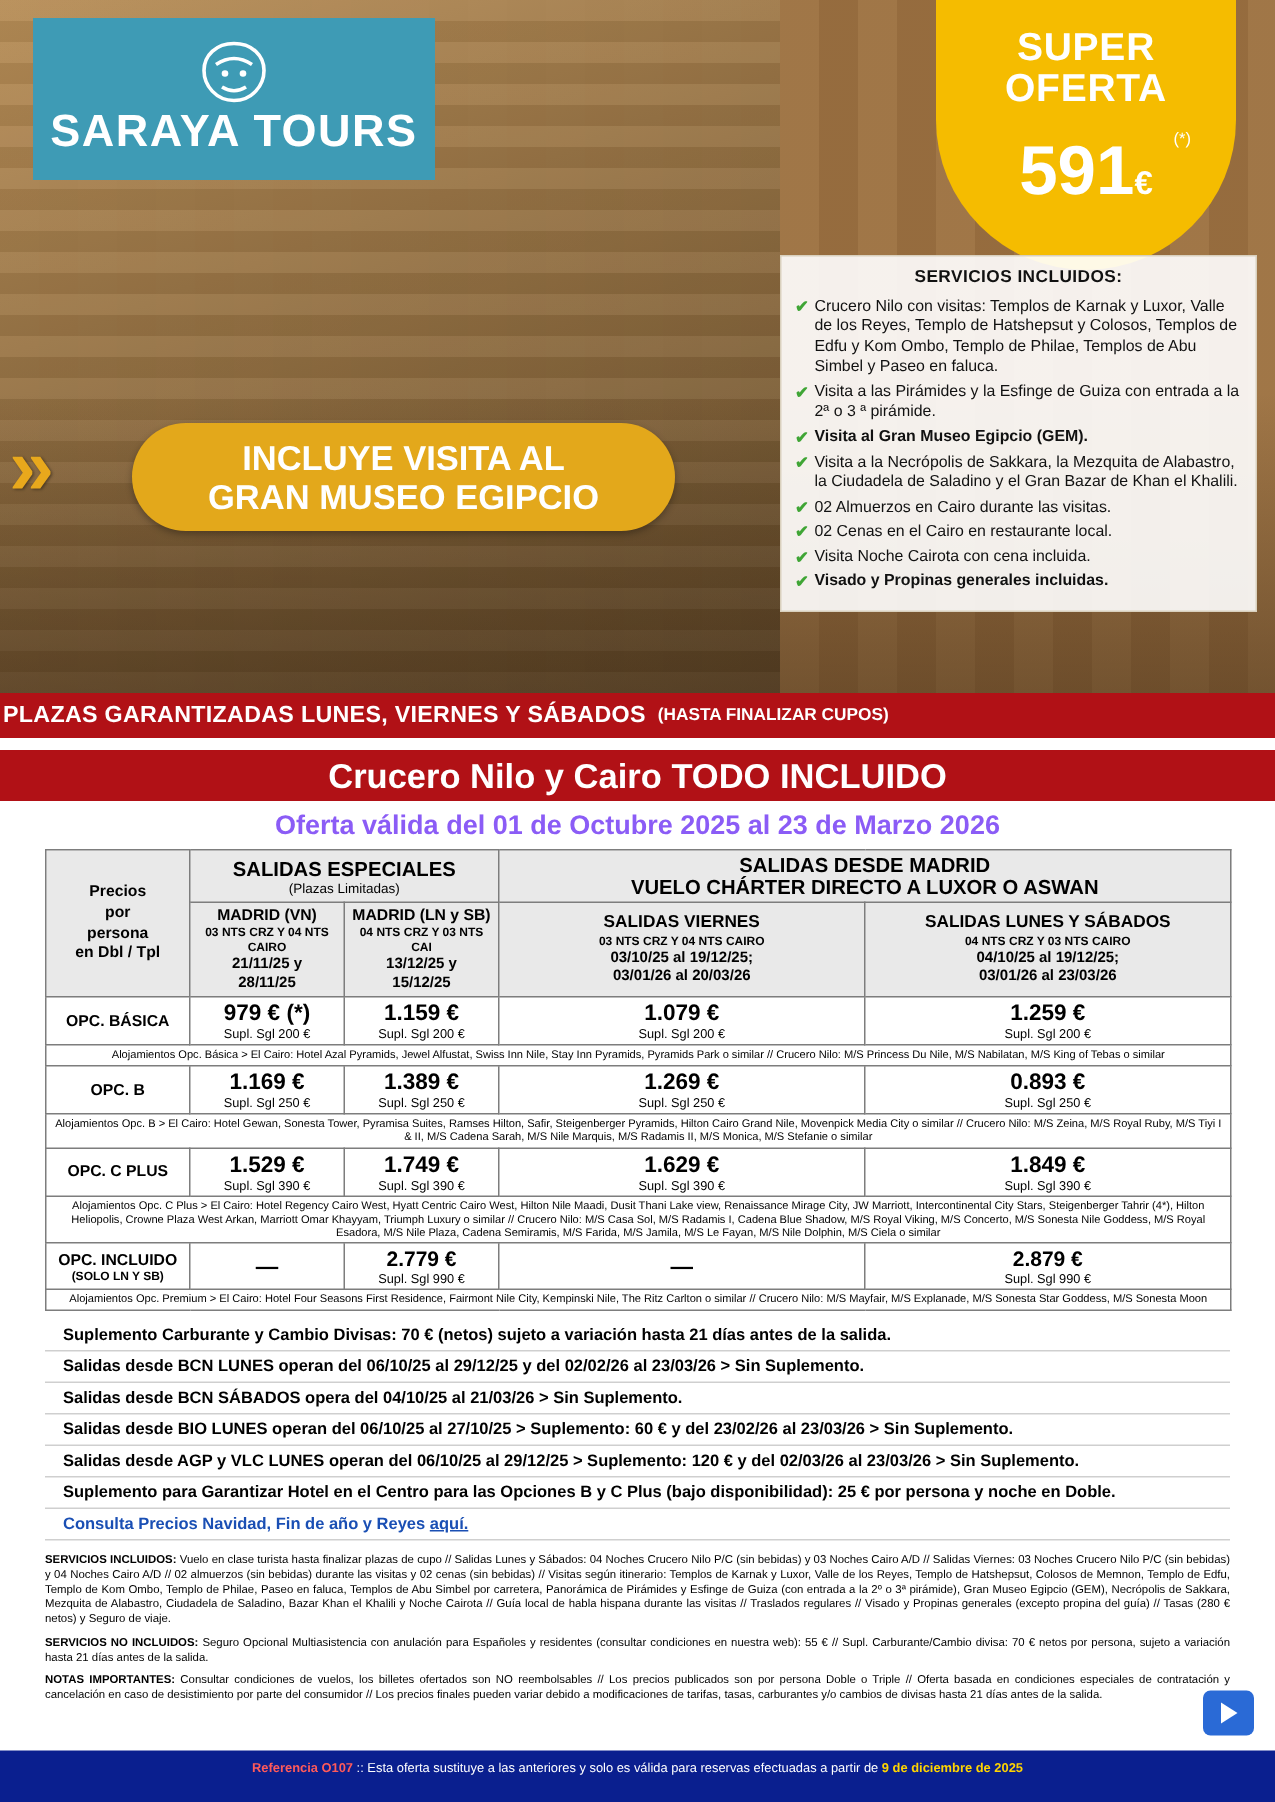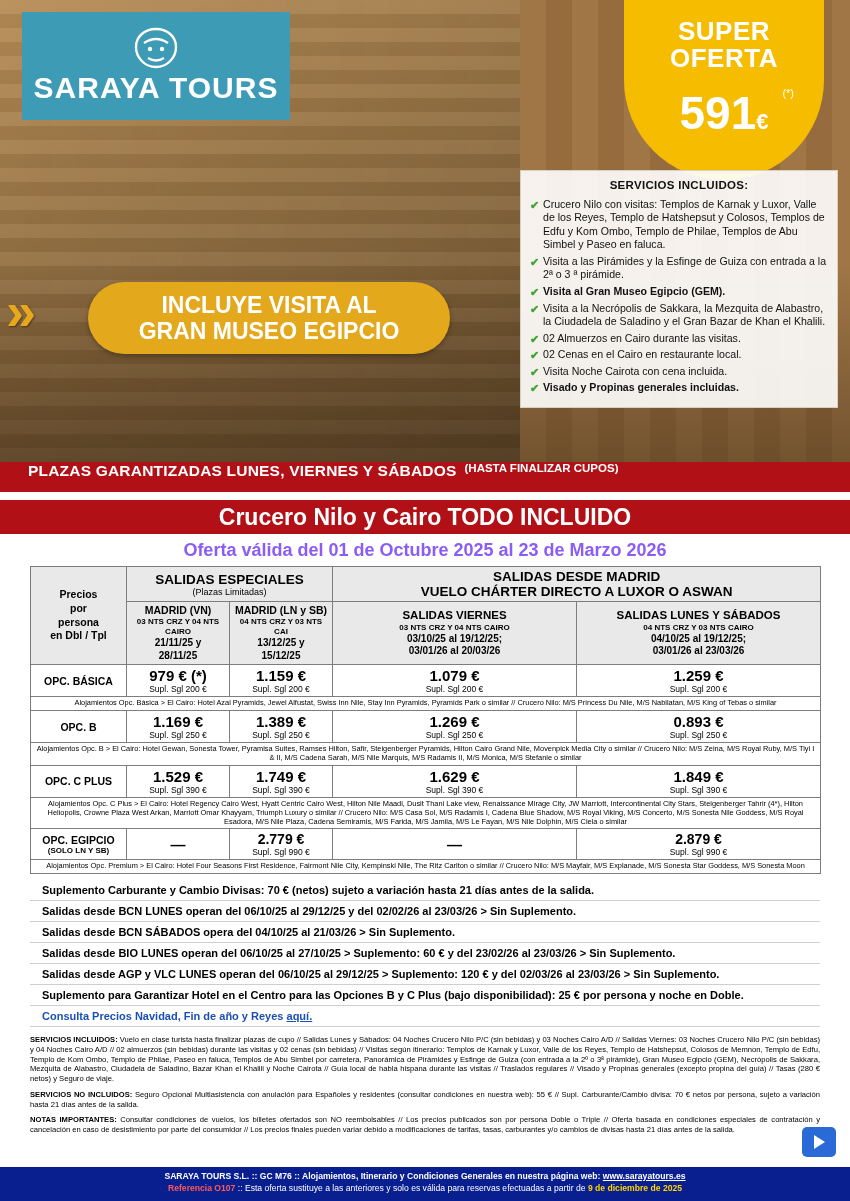--- a/index.html
+++ b/index.html
@@ -90,21 +90,21 @@
     font-size:10.6px; line-height:1.28; color:#111;
   }
   .svc h4{ margin:0 0 5px 0; font-size:11.5px; text-align:center; letter-spacing:0.3px;}
   .svc ul{ list-style:none; margin:0; padding:0; }
   .svc li{ position:relative; padding-left:13px; margin-bottom:3px; }
   .svc li .tick{ position:absolute; left:0; top:0px; color:#3fa535; font-weight:bold; font-size:11px;}
 
   
   .band-guar{
     width:850px; height:30px; background:#b11116; color:#fff;
-    display:flex; padding-left:28px; gap:8px;
+    display:flex; align-items:center; padding-left:2px; gap:8px;
   }
   .band-guar .t1{ font-size:15.5px; font-weight:bold; letter-spacing:.2px;}
   .band-guar .t2{ font-size:11.5px; font-weight:bold; }
   .band-white{
     width:850px; height:8px; background:#fff;
   }
   .band-cruise{
     width:850px; height:34px; background:#b11116; color:#fff;
     display:flex; align-items:center; justify-content:center;
     font-size:23px; font-weight:bold;
@@ -338,21 +338,21 @@
             <div class="p">1.849 €</div>
             <div class="s">Supl. Sgl 390 €</div>
           </td>
   </tr>
   <tr class="noteRow">
           <td colspan="5">Alojamientos Opc. C Plus &gt; El Cairo: Hotel Regency Cairo West, Hyatt Centric Cairo West, Hilton Nile Maadi, Dusit Thani Lake view, Renaissance Mirage City, JW Marriott, Intercontinental City Stars, Steigenberger Tahrir (4*), Hilton Heliopolis, Crowne Plaza West Arkan, Marriott Omar Khayyam, Triumph Luxury o similar // Crucero Nilo: M/S Casa Sol, M/S Radamis I, Cadena Blue Shadow, M/S Royal Viking, M/S Concerto, M/S Sonesta Nile Goddess, M/S Royal Esadora, M/S Nile Plaza, Cadena Semiramis, M/S Farida, M/S Jamila, M/S Le Fayan, M/S Nile Dolphin, M/S Ciela o similar</td>
         </tr>
 
   <tr>
     <td class="opt">
-      <div>OPC. EGIPCIO</div>
+      <div>OPC. INCLUIDO</div>
       <div style="font-size:8px">(SOLO LN Y SB)</div>
     </td>
     <td class="cell">
             <div class="dash">—</div>
           </td>
     <td class="cell">
             <div class="p sm">2.779 €</div>
             <div class="s">Supl. Sgl 990 €</div>
           </td>
     <td class="cell">
@@ -386,19 +386,16 @@
   <p><b>SERVICIOS INCLUIDOS:</b><span> Vuelo en clase turista hasta finalizar plazas de cupo // Salidas Lunes y Sábados: 04 Noches Crucero Nilo P/C (sin bebidas) y 03 Noches Cairo A/D // Salidas Viernes: 03 Noches Crucero Nilo P/C (sin bebidas) y 04 Noches Cairo A/D // 02 almuerzos (sin bebidas) durante las visitas y 02 cenas (sin bebidas) // Visitas según itinerario: Templos de Karnak y Luxor, Valle de los Reyes, Templo de Hatshepsut, Colosos de Memnon, Templo de Edfu, Templo de Kom Ombo, Templo de Philae, Paseo en faluca, Templos de Abu Simbel por carretera, Panorámica de Pirámides y Esfinge de Guiza (con entrada a la 2º o 3ª pirámide), Gran Museo Egipcio (GEM), Necrópolis de Sakkara, Mezquita de Alabastro, Ciudadela de Saladino, Bazar Khan el Khalili y Noche Cairota // Guía local de habla hispana durante las visitas // Traslados regulares // Visado y Propinas generales (excepto propina del guía) // Tasas (280 € netos) y Seguro de viaje.</span></p>
   <p><b>SERVICIOS NO INCLUIDOS:</b><span> Seguro Opcional Multiasistencia con anulación para Españoles y residentes (consultar condiciones en nuestra web): 55 € // Supl. Carburante/Cambio divisa: 70 € netos por persona, sujeto a variación hasta 21 días antes de la salida.</span></p>
   <p><b>NOTAS IMPORTANTES:</b><span> Consultar condiciones de vuelos, los billetes ofertados son NO reembolsables // Los precios publicados son por persona Doble o Triple // Oferta basada en condiciones especiales de contratación y cancelación en caso de desistimiento por parte del consumidor // Los precios finales pueden variar debido a modificaciones de tarifas, tasas, carburantes y/o cambios de divisas hasta 21 días antes de la salida.</span></p>
 </div>
 
 <div class="fab">
     <div class="tri"></div>
   </div>
 
 <div class="footer">
-  <div class="f1">
-    <span>SARAYA TOURS S.L. :: GC M76 ::  Alojamientos, Itinerario y Condiciones Generales en nuestra página web: </span><a href="#">www.sarayatours.es</a>
-  </div>
   <div class="f2">
     <span class="ref">Referencia O107</span><span> :: Esta oferta sustituye a las anteriores y solo es válida para reservas efectuadas a partir de </span><span class="date">9 de diciembre de 2025</span>
   </div>
 </div>
 
 </body></html>

